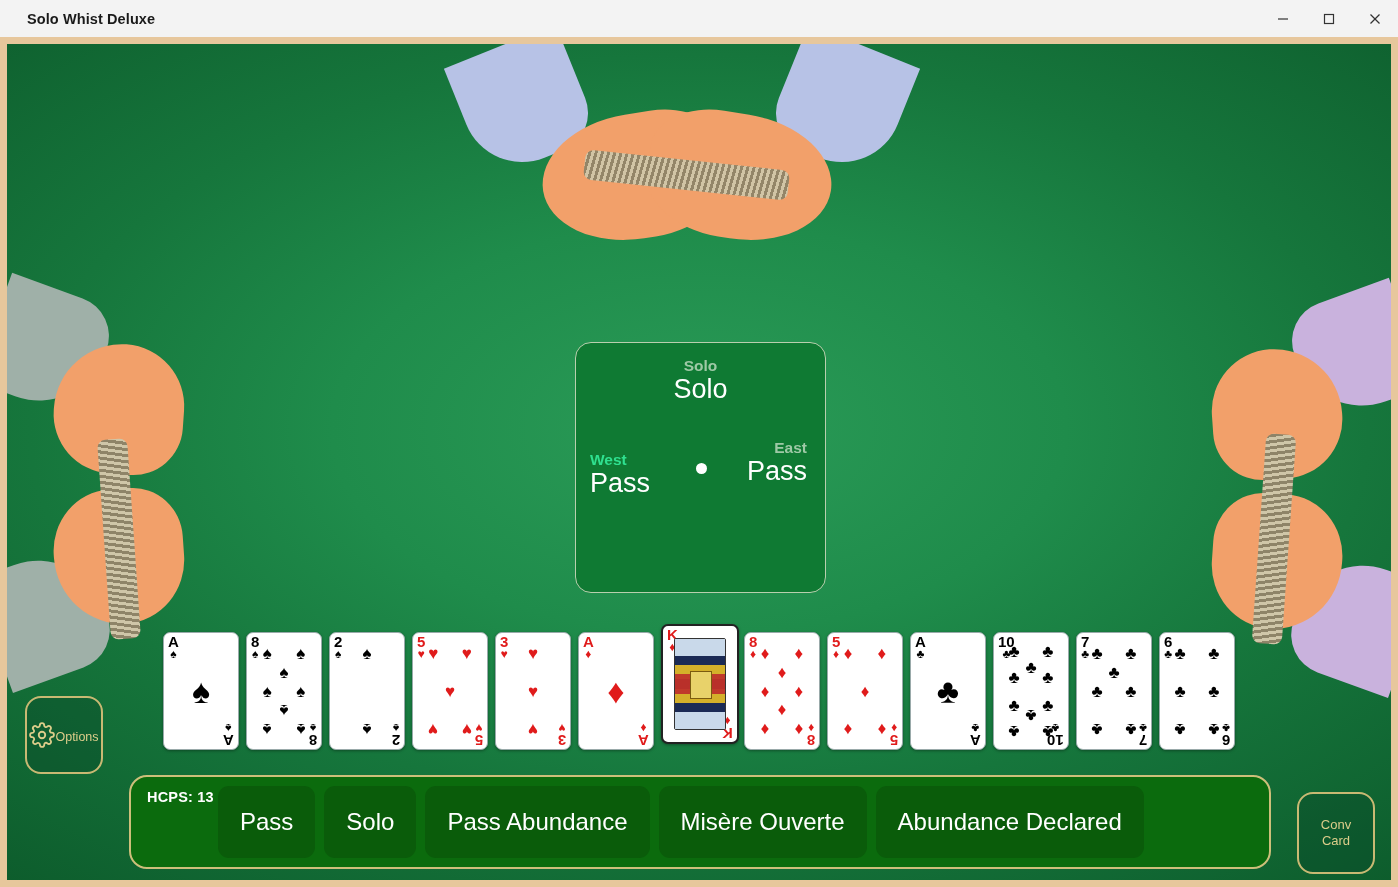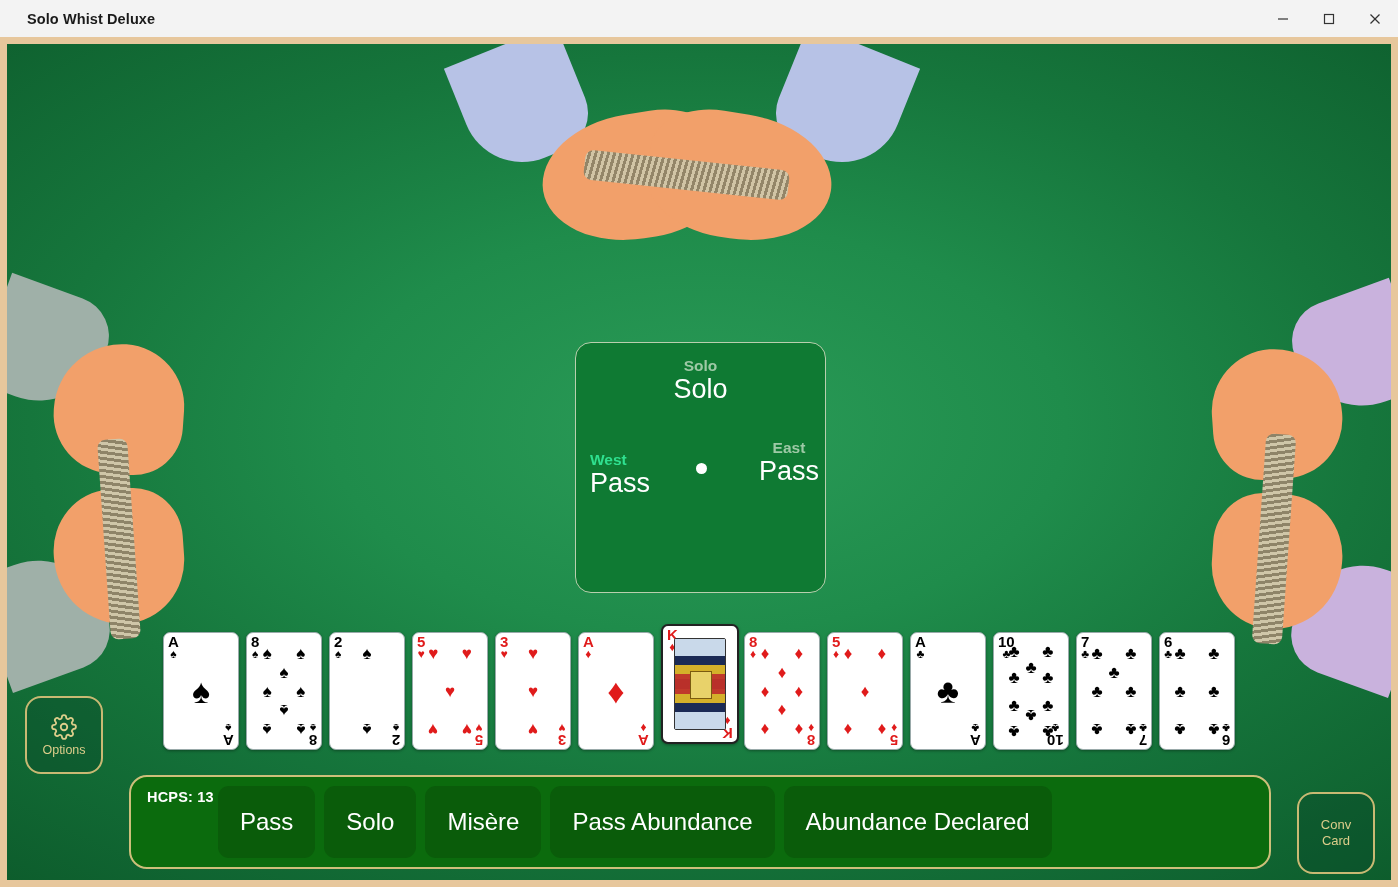--- a/index.html
+++ b/index.html
@@ -100,21 +100,21 @@
   .bidbox{
     position:absolute;left:568px;top:298px;width:249px;height:249px;
     background:#0f7a33;border:1px solid #b9cfae;border-radius:16px;
     color:#fff;
   }
   .bb-label{font-size:15.5px;font-weight:bold;color:#9ec9a6;}
   .bb-val{font-size:27px;font-weight:400;color:#ffffff;line-height:1.05;}
   .bb-north{position:absolute;left:0;right:0;top:14px;text-align:center;}
   .bb-south{position:absolute;left:0;right:0;bottom:12px;text-align:center;}
   .bb-west{position:absolute;left:14px;top:108px;text-align:left;}
-  .bb-east{position:absolute;right:6px;top:96px;text-align:center;}
+  .bb-east{position:absolute;right:18px;top:96px;text-align:right;}
   .bb-active{color:#2fe08f;}
   .bb-dot{position:absolute;left:50%;top:50%;width:11px;height:11px;margin:-5px 0 0 -5px;
     background:#fff;border-radius:50%;}
 
   
   .hand-row{position:absolute;left:156px;top:580px;width:1090px;height:130px;}
   .card{
     position:absolute;top:8px;width:74px;height:116px;
     background:#fff;border:1px solid #9aa;border-radius:7px;
     box-shadow:0 1px 3px rgba(0,0,0,.35);
@@ -142,21 +142,21 @@
   .fp-bot{bottom:0;transform:rotate(180deg);background:
      linear-gradient(#c9d9ea 0 38%, #1b2a55 38% 58%, #d4b02a 58% 78%, #c0392b 78% 100%);}
   .fp-mid{position:absolute;left:0;right:0;top:44%;height:12%;background:#b9302a;}
   .fp-c{position:absolute;left:50%;top:50%;width:20px;height:26px;margin:-13px 0 0 -10px;
     background:#e8d26a;border:1px solid #7a5a10;}
 
   
   .sidebtn{
     position:absolute;width:74px;height:74px;border:2px solid #c9b973;border-radius:16px;
     background:rgba(10,70,40,.35);
-    display:flex;flex-direction:column;align-items:center;justify-content:center;
+    display:flex;flex-direction:row;align-items:center;justify-content:center;
     color:#dccd8a;cursor:pointer;
   }
   .sidebtn .lbl{font-size:12.5px;margin-top:3px;}
   .sidebtn svg{display:block;}
   #btn-options{left:18px;top:652px;}
   #btn-deal{left:18px;top:749px;}
   #btn-conv{left:1290px;top:748px;width:74px;height:78px;}
   #btn-conv .lbl{font-size:13px;margin-top:0;line-height:1.25;text-align:center;}
 
   
@@ -476,21 +476,21 @@
 
       <div class="sidebtn" id="btn-conv">
         <div class="lbl">Conv<br>Card</div>
       </div>
 
       <div class="bidbar">
         <div class="hcps">HCPS: 13</div>
         <div class="bidbtns" id="bid-buttons">
             <button class="bidbtn">Pass</button>
             <button class="bidbtn">Solo</button>
-            <button class="bidbtn">Misère</button>
             <button class="bidbtn">Pass Abundance</button>
+            <button class="bidbtn">Misère Ouverte</button>
             <button class="bidbtn">Abundance Declared</button>
           </div>
       </div>
 
     </div>
   </div>
 </div>
 
 </body></html>

